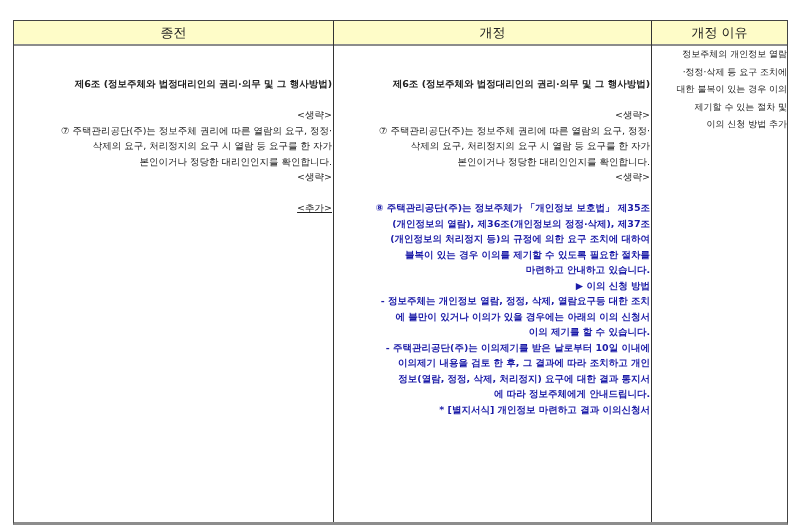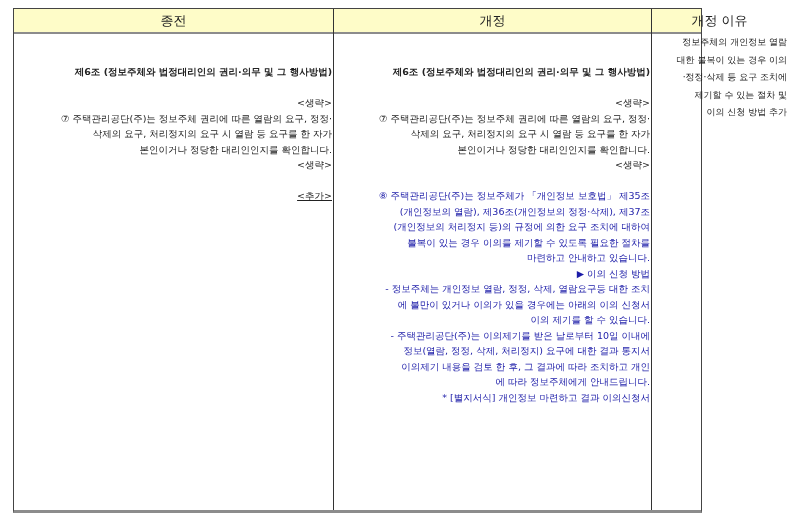--- a/index.html
+++ b/index.html
@@ -1,30 +1,30 @@
 <!DOCTYPE html>
 <html><head>
 <meta charset="utf-8">
 <style>
   html, body { margin:0; padding:0; background:#ffffff; }
   body { width:800px; height:530px; position:relative; overflow:hidden;
          font-family:"DejaVu Sans","Liberation Sans",sans-serif; color:#222; }
-  .tbl { position:absolute; left:13px; top:8px; width:689px; height:505px;
+  .tbl { position:absolute; left:13px; top:20px; width:775px; height:505px;
          border:1px solid #444; border-bottom:3px solid #8c8c8c; box-sizing:border-box; }
   .hdr { position:absolute; left:0; top:0; width:100%; height:25px; background:#fefcc8;
          border-bottom:2px solid #8c8c8c; box-sizing:border-box; }
   .hcell { position:absolute; top:0; height:23px; line-height:23px; text-align:center;
            font-size:13px; color:#222; }
   .vline { position:absolute; top:0; bottom:0; width:1px; background:#333; }
   .col { position:absolute; top:25px; bottom:0; font-size:9.5px; line-height:15.5px; }
   .line { white-space:nowrap;text-align:right; }
   .ind { padding-left:10px; }
   .ind2 { padding-left:17px; }
   .bold { font-weight:bold; }
-  .blue { color:#1c1ca8; font-weight:normal; }
+  .blue { color:#1c1ca8; font-weight:bold; }
   .u { text-decoration:underline; }
   .gap { height:15.5px; }
 </style>
 </head>
 <body>
 
 <div class="tbl">
   <div class="hdr">
     <div class="hcell" style="left:0;width:319px;">종전</div>
     <div class="hcell" style="left:320px;width:317px;">개정</div>
@@ -57,26 +57,26 @@
     <div class="line blue">⑧ 주택관리공단(주)는 정보주체가 「개인정보 보호법」 제35조</div>
     <div class="line blue ind">(개인정보의 열람), 제36조(개인정보의 정정·삭제), 제37조</div>
     <div class="line blue ind">(개인정보의 처리정지 등)의 규정에 의한 요구 조치에 대하여</div>
     <div class="line blue ind">불복이 있는 경우 이의를 제기할 수 있도록 필요한 절차를</div>
     <div class="line blue ind">마련하고 안내하고 있습니다.</div>
     <div class="line blue ind">▶ 이의 신청 방법</div>
     <div class="line blue ind2">- 정보주체는 개인정보 열람, 정정, 삭제, 열람요구등 대한 조치</div>
     <div class="line blue ind2" style="padding-left:24px">에 불만이 있거나 이의가 있을 경우에는 아래의 이의 신청서</div>
     <div class="line blue ind2" style="padding-left:24px">이의 제기를 할 수 있습니다.</div>
     <div class="line blue ind2">- 주택관리공단(주)는 이의제기를 받은 날로부터 10일 이내에</div>
+    <div class="line blue ind2" style="padding-left:24px">이의제기 내용을 검토 한 후, 그 결과에 따라 조치하고 개인</div>
     <div class="line blue ind2" style="padding-left:24px">정보(열람, 정정, 삭제, 처리정지) 요구에 대한 결과 통지서</div>
-    <div class="line blue ind2" style="padding-left:24px">이의제기 내용을 검토 한 후, 그 결과에 따라 조치하고 개인</div>
     <div class="line blue ind2" style="padding-left:24px">에 따라 정보주체에게 안내드립니다.</div>
     <div class="line blue ind2">* [별지서식] 개인정보 마련하고 결과 이의신청서</div>
   </div>
 
   <div class="col" style="left:640px;width:133px;font-size:9px;line-height:17.5px;">
     <div class="line">정보주체의 개인정보 열람</div>
+    <div class="line">·정정·삭제 등 요구 조치에</div>
     <div class="line">대한 불복이 있는 경우 이의</div>
-    <div class="line">·정정·삭제 등 요구 조치에</div>
     <div class="line">제기할 수 있는 절차 및</div>
     <div class="line">이의 신청 방법 추가</div>
   </div>
 </div>
 
 </body></html>

